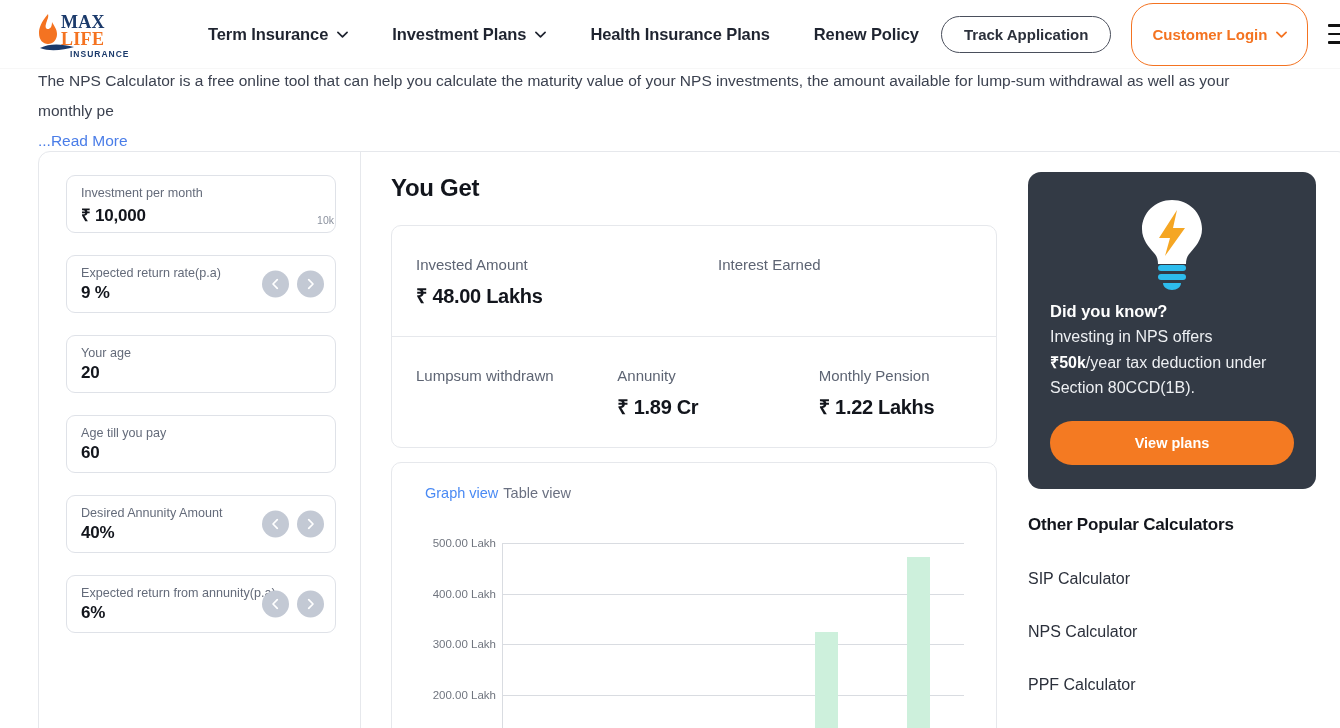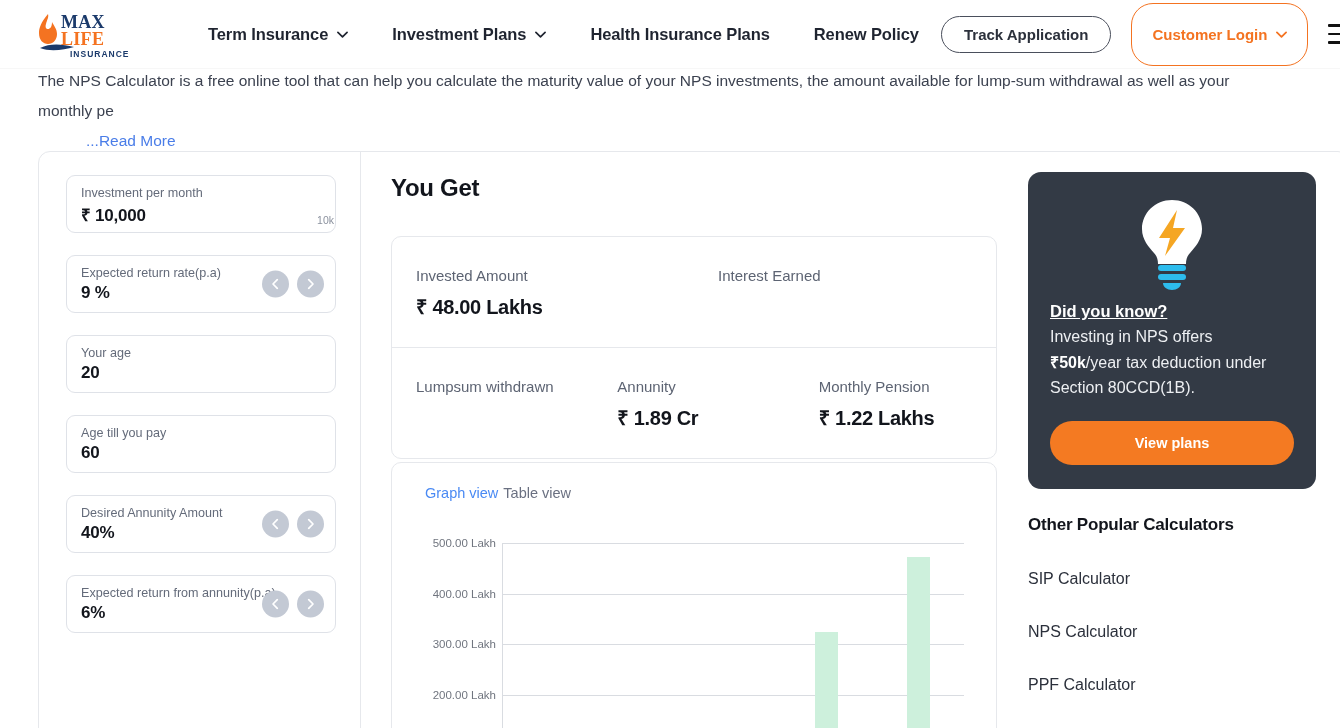--- a/index.html
+++ b/index.html
@@ -49,21 +49,21 @@
     width:28px; height:20px; display:flex; flex-direction:column;
     justify-content:space-between; cursor:pointer; margin-right:4px;
   }
   .hamburger span{ display:block; height:2.6px; background:#111; border-radius:1px; }
 
   
   .intro{
     position:absolute; top:66px; left:38px; width:1266px;
     font-size:15.5px; line-height:30px; color:#3c4250;
   }
-  .intro .readmore{ color:#4a7de8; cursor:pointer; display:block;margin-left:48px; }
+  .intro .readmore{ color:#4a7de8; cursor:pointer; display:block; }
 
   
   .main-card{
     position:absolute; left:38px; top:151px; width:1312px; height:640px;
     background:#fff; border:1px solid #e6e8ec; border-radius:12px;
   }
   .divider-v{
     position:absolute; left:321px; top:0; width:1px; height:640px;
     background:#e6e8ec;
   }
@@ -89,21 +89,21 @@
     width:27px; height:27px; border-radius:50%; background:#c3c9d4;
     display:flex; align-items:center; justify-content:center; cursor:pointer;
   }
   .step-btn svg{ display:block; }
 
   
   .results{ position:absolute; left:352px; top:22px; width:606px; }
   .you-get{ font-size:24px; font-weight:700; color:#12151c; letter-spacing:-0.3px; }
 
   .res-box{
-    margin-top:34px; border:1px solid #e6e8ec; border-radius:10px;
+    margin-top:23px; border:1px solid #e6e8ec; border-radius:10px;
     overflow:hidden;
   }
   .res-row{ display:flex; }
   .res-row.top{ border-bottom:1px solid #e6e8ec; }
   .res-cell{ flex:1; padding:28px 0 27px 24px; }
   .res-cell.hl{ background:#e3f4e9; }
   .res-label{ font-size:15px; color:#5d6473; line-height:22px; }
   .res-value{ font-size:20px; font-weight:700; color:#12151c; margin-top:6px; letter-spacing:-0.3px; }
   .res-value.green{ color:#12a150; }
 
@@ -126,21 +126,21 @@
   .axis-y{ position:absolute; width:1px; background:#d9dce1; }
   .bar{ position:absolute; background:#cdf0dc; }
 
   
   .rail{ position:absolute; left:1028px; top:172px; width:288px; }
   .tip-card{
     background:#333a45; border-radius:13px; padding:22px 22px 24px 22px;
     width:288px;
   }
   .bulb{ width:100%; display:flex; justify-content:center; margin-bottom:8px; }
-  .tip-title{ font-size:16.5px; font-weight:700; color:#fff; line-height:26px;text-decoration:underline; }
+  .tip-title{ font-size:16.5px; font-weight:700; color:#fff; line-height:26px; }
   .tip-text{ font-size:16px; color:#edeff2; line-height:25.5px; }
   .tip-text b{ font-weight:700; color:#fff; }
   .view-plans{
     margin-top:20px; width:100%; height:44px; border-radius:22px;
     background:#f47a22; color:#fff; font-size:14.5px; font-weight:700;
     border:none; cursor:pointer;
   }
 
   .calc-title{
     margin-top:26px; font-size:17px; font-weight:700; color:#12151c;

